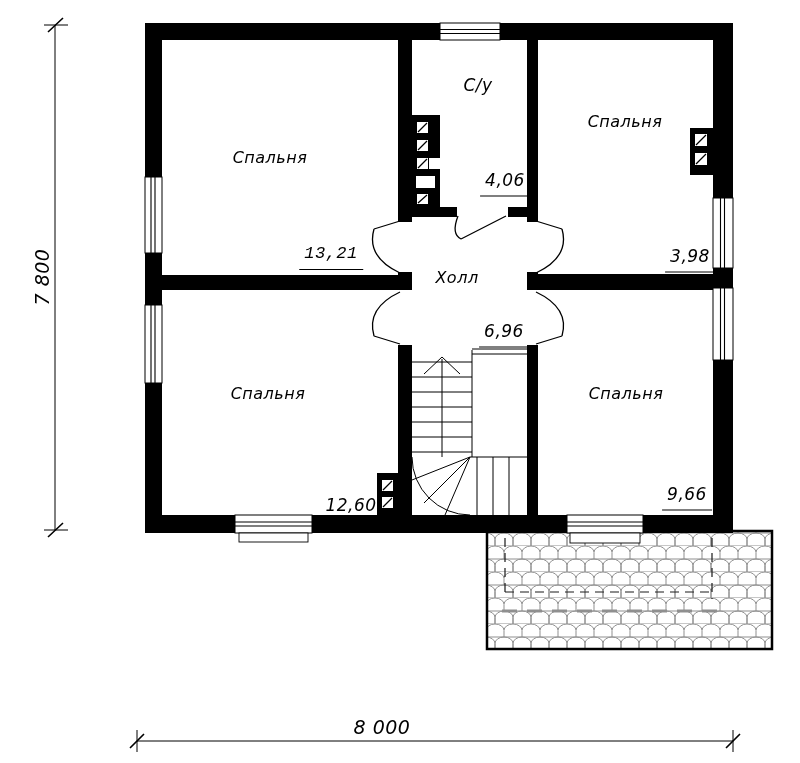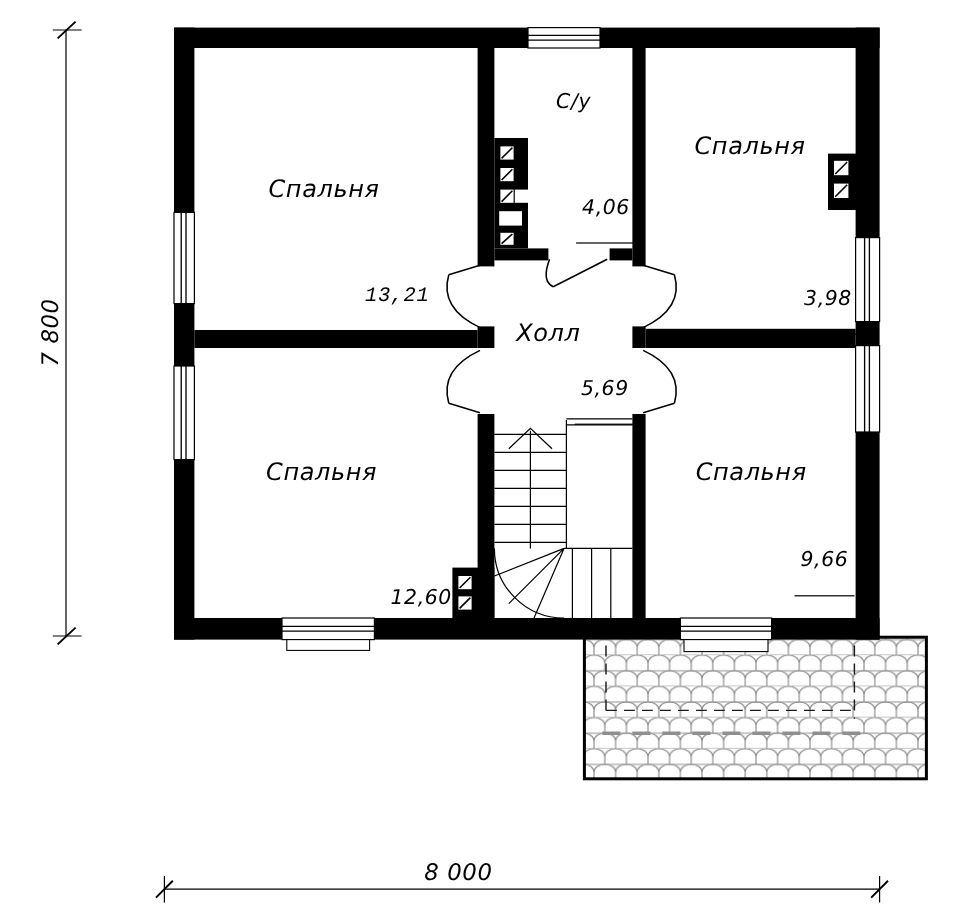--- a/index.html
+++ b/index.html
@@ -5,27 +5,27 @@
   html,body{margin:0;padding:0;background:#fff;}
   .plan{
     position:relative;width:800px;height:763px;background:#ffffff;overflow:hidden;
     font-family:"DejaVu Sans",sans-serif;
   }
   .plan svg{position:absolute;left:0;top:0;}
   .lbl{
     position:absolute;font-style:italic;color:#000;white-space:nowrap;
     transform:translate(-50%,-50%);letter-spacing:.5px;
   }
-  .room-name{font-size:20px;}
+  .room-name{font-size:16px;}
   .bath-name{font-size:17px;}
   .area{
     font-size:17px;
   }
   .area span{
-    display:inline-block;border-bottom:1.6px solid #000;padding:0 5px 19px 5px;
+    display:inline-block;border-bottom:1.6px solid #000;padding:0 5px 6px 5px;
   }
   .dim{font-size:19px;}
   .dim-v{transform:translate(-50%,-50%) rotate(-90deg);}
 </style>
 </head>
 <body>
 
 <div class="plan">
 
   <svg width="800" height="763" viewBox="0 0 800 763">
@@ -155,20 +155,20 @@
   <div class="lbl room-name" style="left:270px;top:157px;">Спальня</div>
   <div class="lbl bath-name" style="left:478px;top:85px;font-style:italic;">С/у</div>
   <div class="lbl room-name" style="left:625px;top:121px;">Спальня</div>
   <div class="lbl room-name" style="left:457px;top:277px;">Холл</div>
   <div class="lbl room-name" style="left:268px;top:393px;">Спальня</div>
   <div class="lbl room-name" style="left:626px;top:393px;">Спальня</div>
 
   <div class="lbl area" style="left:331px;top:257px;font-family:Liberation Mono, monospace;"><span>13,21</span></div>
   <div class="lbl area" style="left:505px;top:183px;"><span>4,06</span></div>
   <div class="lbl area" style="left:690px;top:259px;"><span>3,98</span></div>
-  <div class="lbl area" style="left:504px;top:334px;"><span>5,69</span></div>
+  <div class="lbl area" style="left:504px;top:334px;"><span>6,96</span></div>
   <div class="lbl area" style="left:351px;top:508px;"><span>12,60</span></div>
-  <div class="lbl area" style="left:687px;top:477px;"><span>9,66</span></div>
+  <div class="lbl area" style="left:687px;top:497px;"><span>9,66</span></div>
 
   <div class="lbl dim dim-v" style="left:42px;top:277px;">7 800</div>
   <div class="lbl dim" style="left:382px;top:727px;">8 000</div>
 
 </div>
 
 </body></html>

